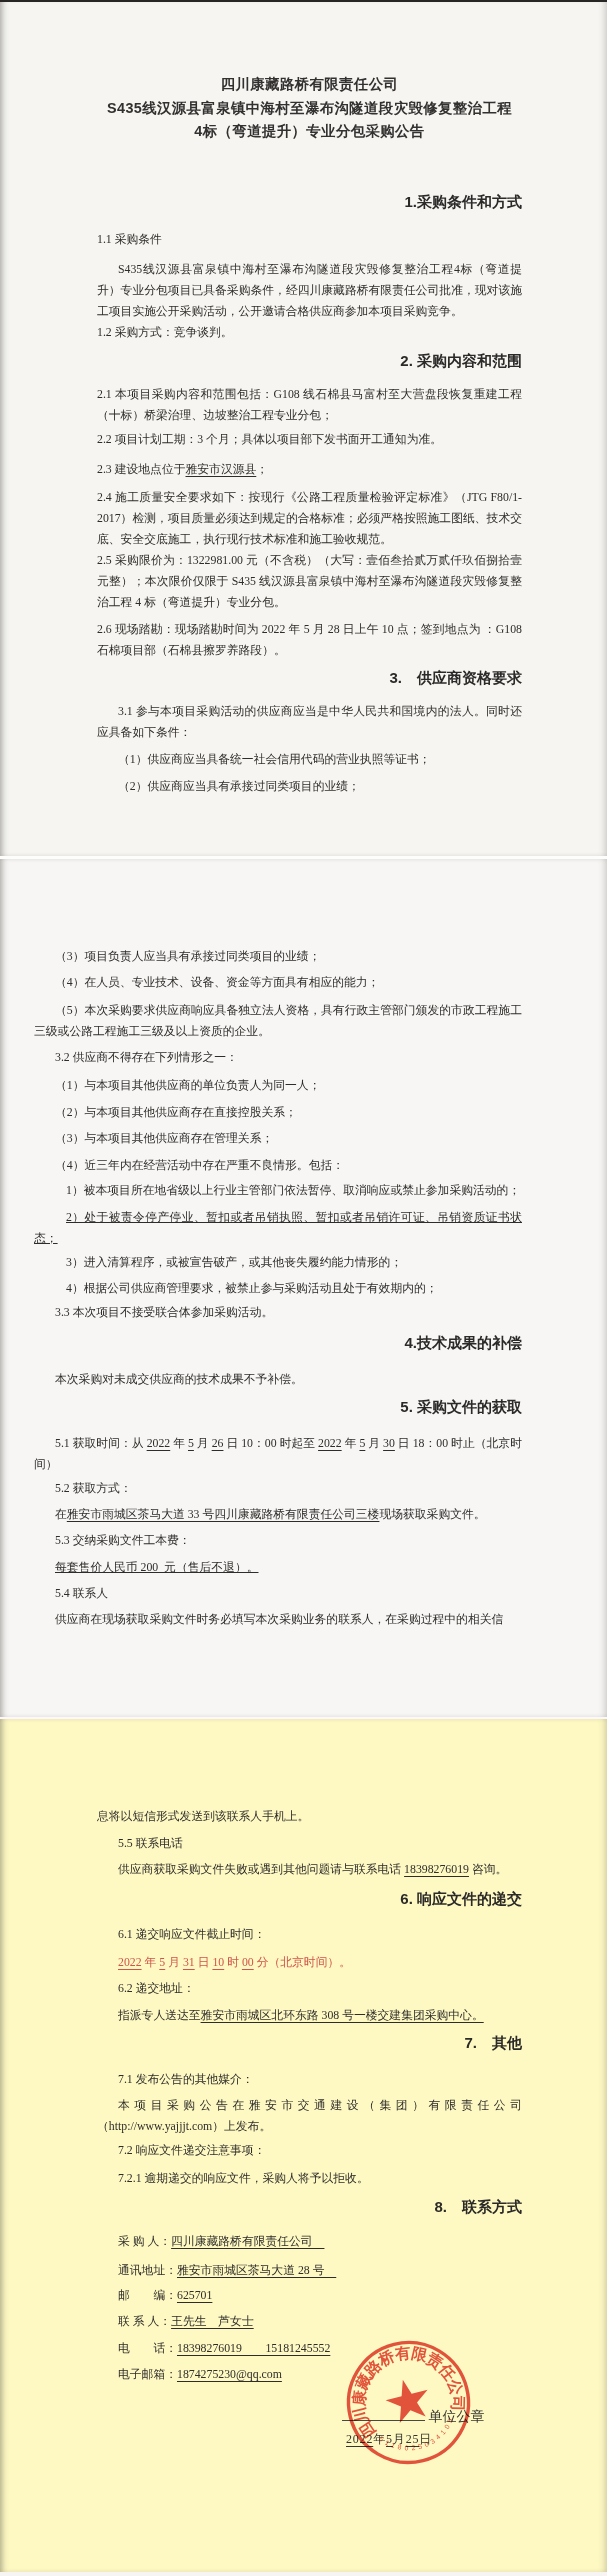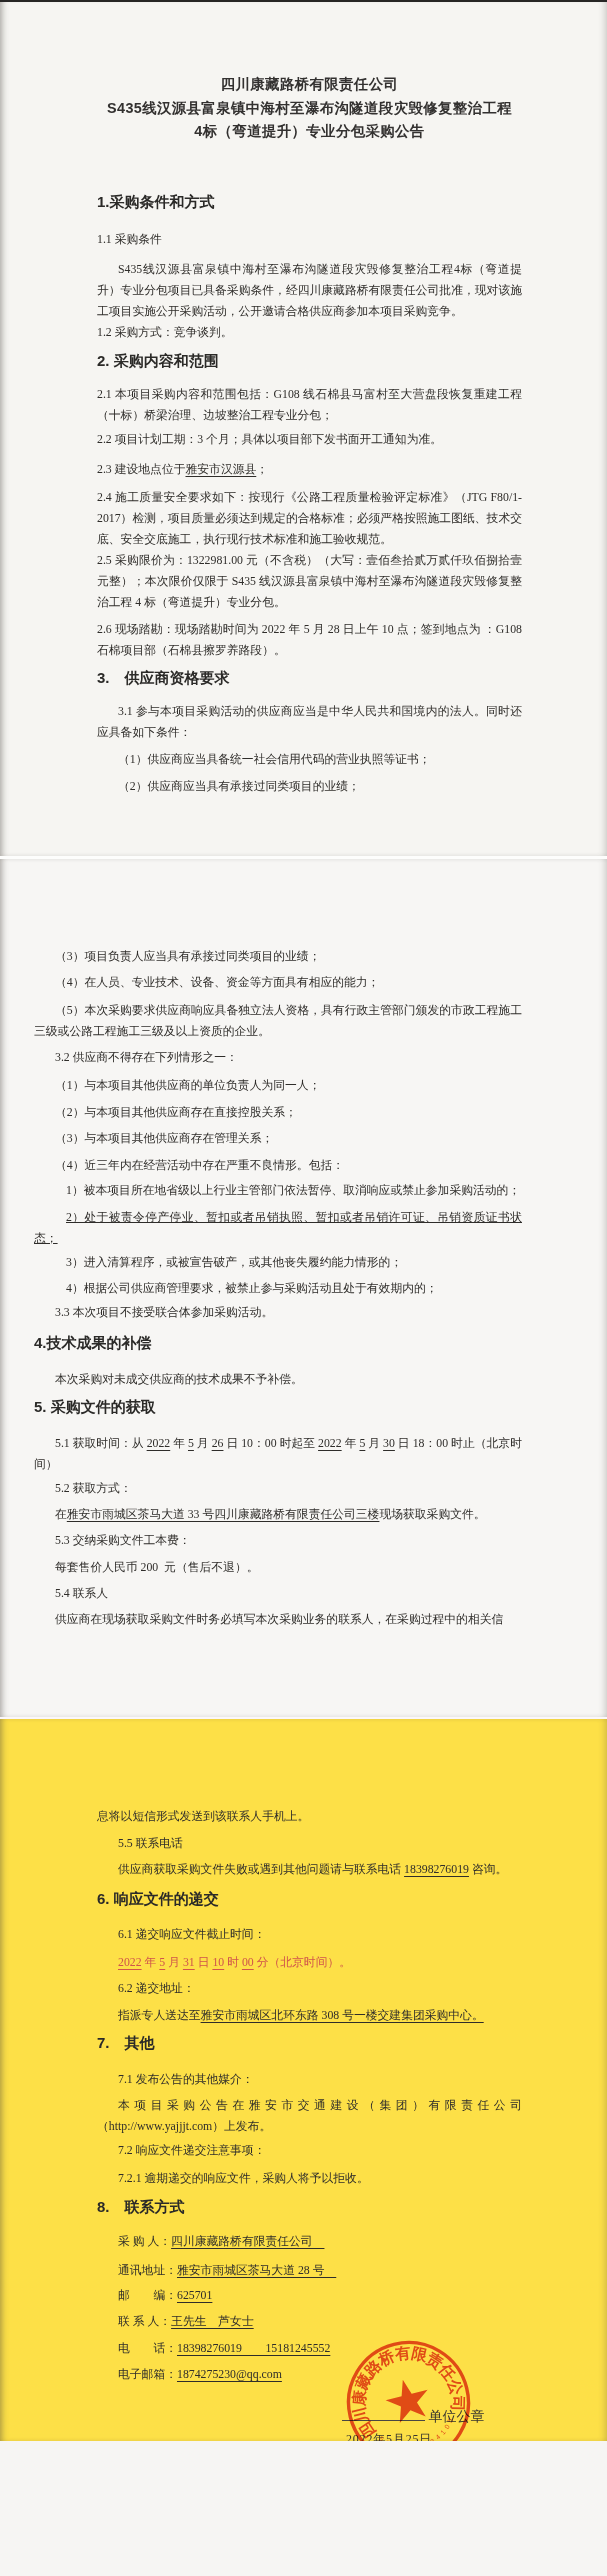--- a/index.html
+++ b/index.html
@@ -2,29 +2,29 @@
 <html style="font-size:12px"><head>
 <meta charset="utf-8">
 <style>
   html,body{margin:0;padding:0;background:#e9e8e6;}
   #shot{position:relative;width:607px;height:2576px;overflow:hidden;background:#f6f5f3;font-family:"Liberation Serif","DejaVu Serif",serif;}
   .topbar{position:absolute;top:0;left:0;width:607px;height:2.3px;background:#272625;z-index:5;}
   .page{position:relative;width:607px;overflow:hidden;box-sizing:border-box;
         box-shadow:inset 6px 0 7.6px -4.6px rgba(70,64,58,.5), inset -6px 0 7.6px -4.6px rgba(70,64,58,.28);}
   .page-1{height:856px;background:#f6f5f2;}
   .page-2{height:858px;background:#f7f6f4;}
-  .page-3{height:722px;background:#fde047;}
+  .page-3{height:853px;background:#fef9c3;}
   .page-gap{width:607px;background:#fdfdfc;}
   .gap-a{height:3px;} .gap-b{height:2.3px;background:#fbf7fa;}
   .content{position:relative;padding:0 85px 0 97px;}
   .p1c{padding-top:73px;} .p2c{padding-top:0px;padding-left:34px;} .p3c{padding-top:0px;}
   .blk{margin:0;color:#2f2d2a;}
   .blk span{white-space:pre-wrap;}
   .title{font:bold 14.4px/23.5px "Liberation Sans","DejaVu Sans",sans-serif;text-align:center;letter-spacing:0.4px;color:#333130;}
-  .h1{font:bold 15px/23px "Liberation Sans","DejaVu Sans",sans-serif;color:#2b2a28;}
+  .h1{font:bold 15px/23px "Liberation Sans","DejaVu Sans",sans-serif;color:#2b2a28;text-align:right;}
   .para{font-size:11.8px;line-height:21px;text-align:justify;}
   .indent{text-indent:21px;}
   .indent2{text-indent:32px;}
   .red{color:#d0544b;}
   .u{text-decoration:underline;text-underline-offset:3px;text-decoration-thickness:0.8px;}
   .stamp{position:absolute;left:344px;top:619px;width:129px;height:129px;transform:rotate(-14deg);
          opacity:.85;mix-blend-mode:multiply;z-index:3;}
   .seal-line{position:absolute;left:342px;top:689px;font-size:14px;color:#35332f;z-index:2;}
   .seal-blank{display:inline-block;width:83px;height:11.4px;border-bottom:0.9px solid #4a4843;}
   .seal-date{position:absolute;left:346px;top:712px;font-size:12px;color:#37342f;z-index:2;letter-spacing:0.8px;}
@@ -75,21 +75,21 @@
         <div class="blk para indent2" style="margin-top: 3px;"><span>3）进入清算程序，或被宣告破产，或其他丧失履约能力情形的；</span></div>
         <div class="blk para indent2" style="margin-top: 5.3px;"><span>4）根据公司供应商管理要求，被禁止参与采购活动且处于有效期内的；</span></div>
         <div class="blk para indent" style="margin-top: 3px;"><span>3.3 本次项目不接受联合体参加采购活动。</span></div>
         <div class="blk h1" style="margin-top: 7.6px;"><span>4.技术成果的补偿</span></div>
         <div class="blk para indent" style="margin-top: 15px;"><span>本次采购对未成交供应商的技术成果不予补偿。</span></div>
         <div class="blk h1" style="margin-top: 5.3px;"><span>5. 采购文件的获取</span></div>
         <div class="blk para indent" style="margin-top: 15px;"><span>5.1 获取时间：从 </span><span class="u">2022</span><span> 年 </span><span class="u">5</span><span> 月 </span><span class="u">26</span><span> 日 10：00 时起至 </span><span class="u">2022</span><span> 年 </span><span class="u">5</span><span> 月 </span><span class="u">30</span><span> 日 18：00 时止（北京时间）</span></div>
         <div class="blk para indent" style="margin-top: 3px;"><span>5.2 获取方式：</span></div>
         <div class="blk para indent" style="margin-top: 5.3px;"><span>在</span><span class="u">雅安市雨城区茶马大道 33 号四川康藏路桥有限责任公司三楼</span><span>现场获取采购文件。</span></div>
         <div class="blk para indent" style="margin-top: 5.3px;"><span>5.3 交纳采购文件工本费：</span></div>
-        <div class="blk para indent" style="margin-top: 5.3px;"><span>每套售价人民币 200  元（售后不退）。</span></div>
+        <div class="blk para indent" style="margin-top: 5.3px; text-decoration: underline;"><span>每套售价人民币 200  元（售后不退）。</span></div>
         <div class="blk para indent" style="margin-top: 5.3px;"><span>5.4 联系人</span></div>
         <div class="blk para indent" style="margin-top: 5.3px;"><span>供应商在现场获取采购文件时务必填写本次采购业务的联系人，在采购过程中的相关信</span></div>
       </div>
   </div>
 
   <div class="page-gap gap-b"></div>
 
   <div class="page page-3">
     <div class="content p3c">
         <div class="blk para" style="margin-top: 87px;"><span>息将以短信形式发送到该联系人手机上。</span></div>

